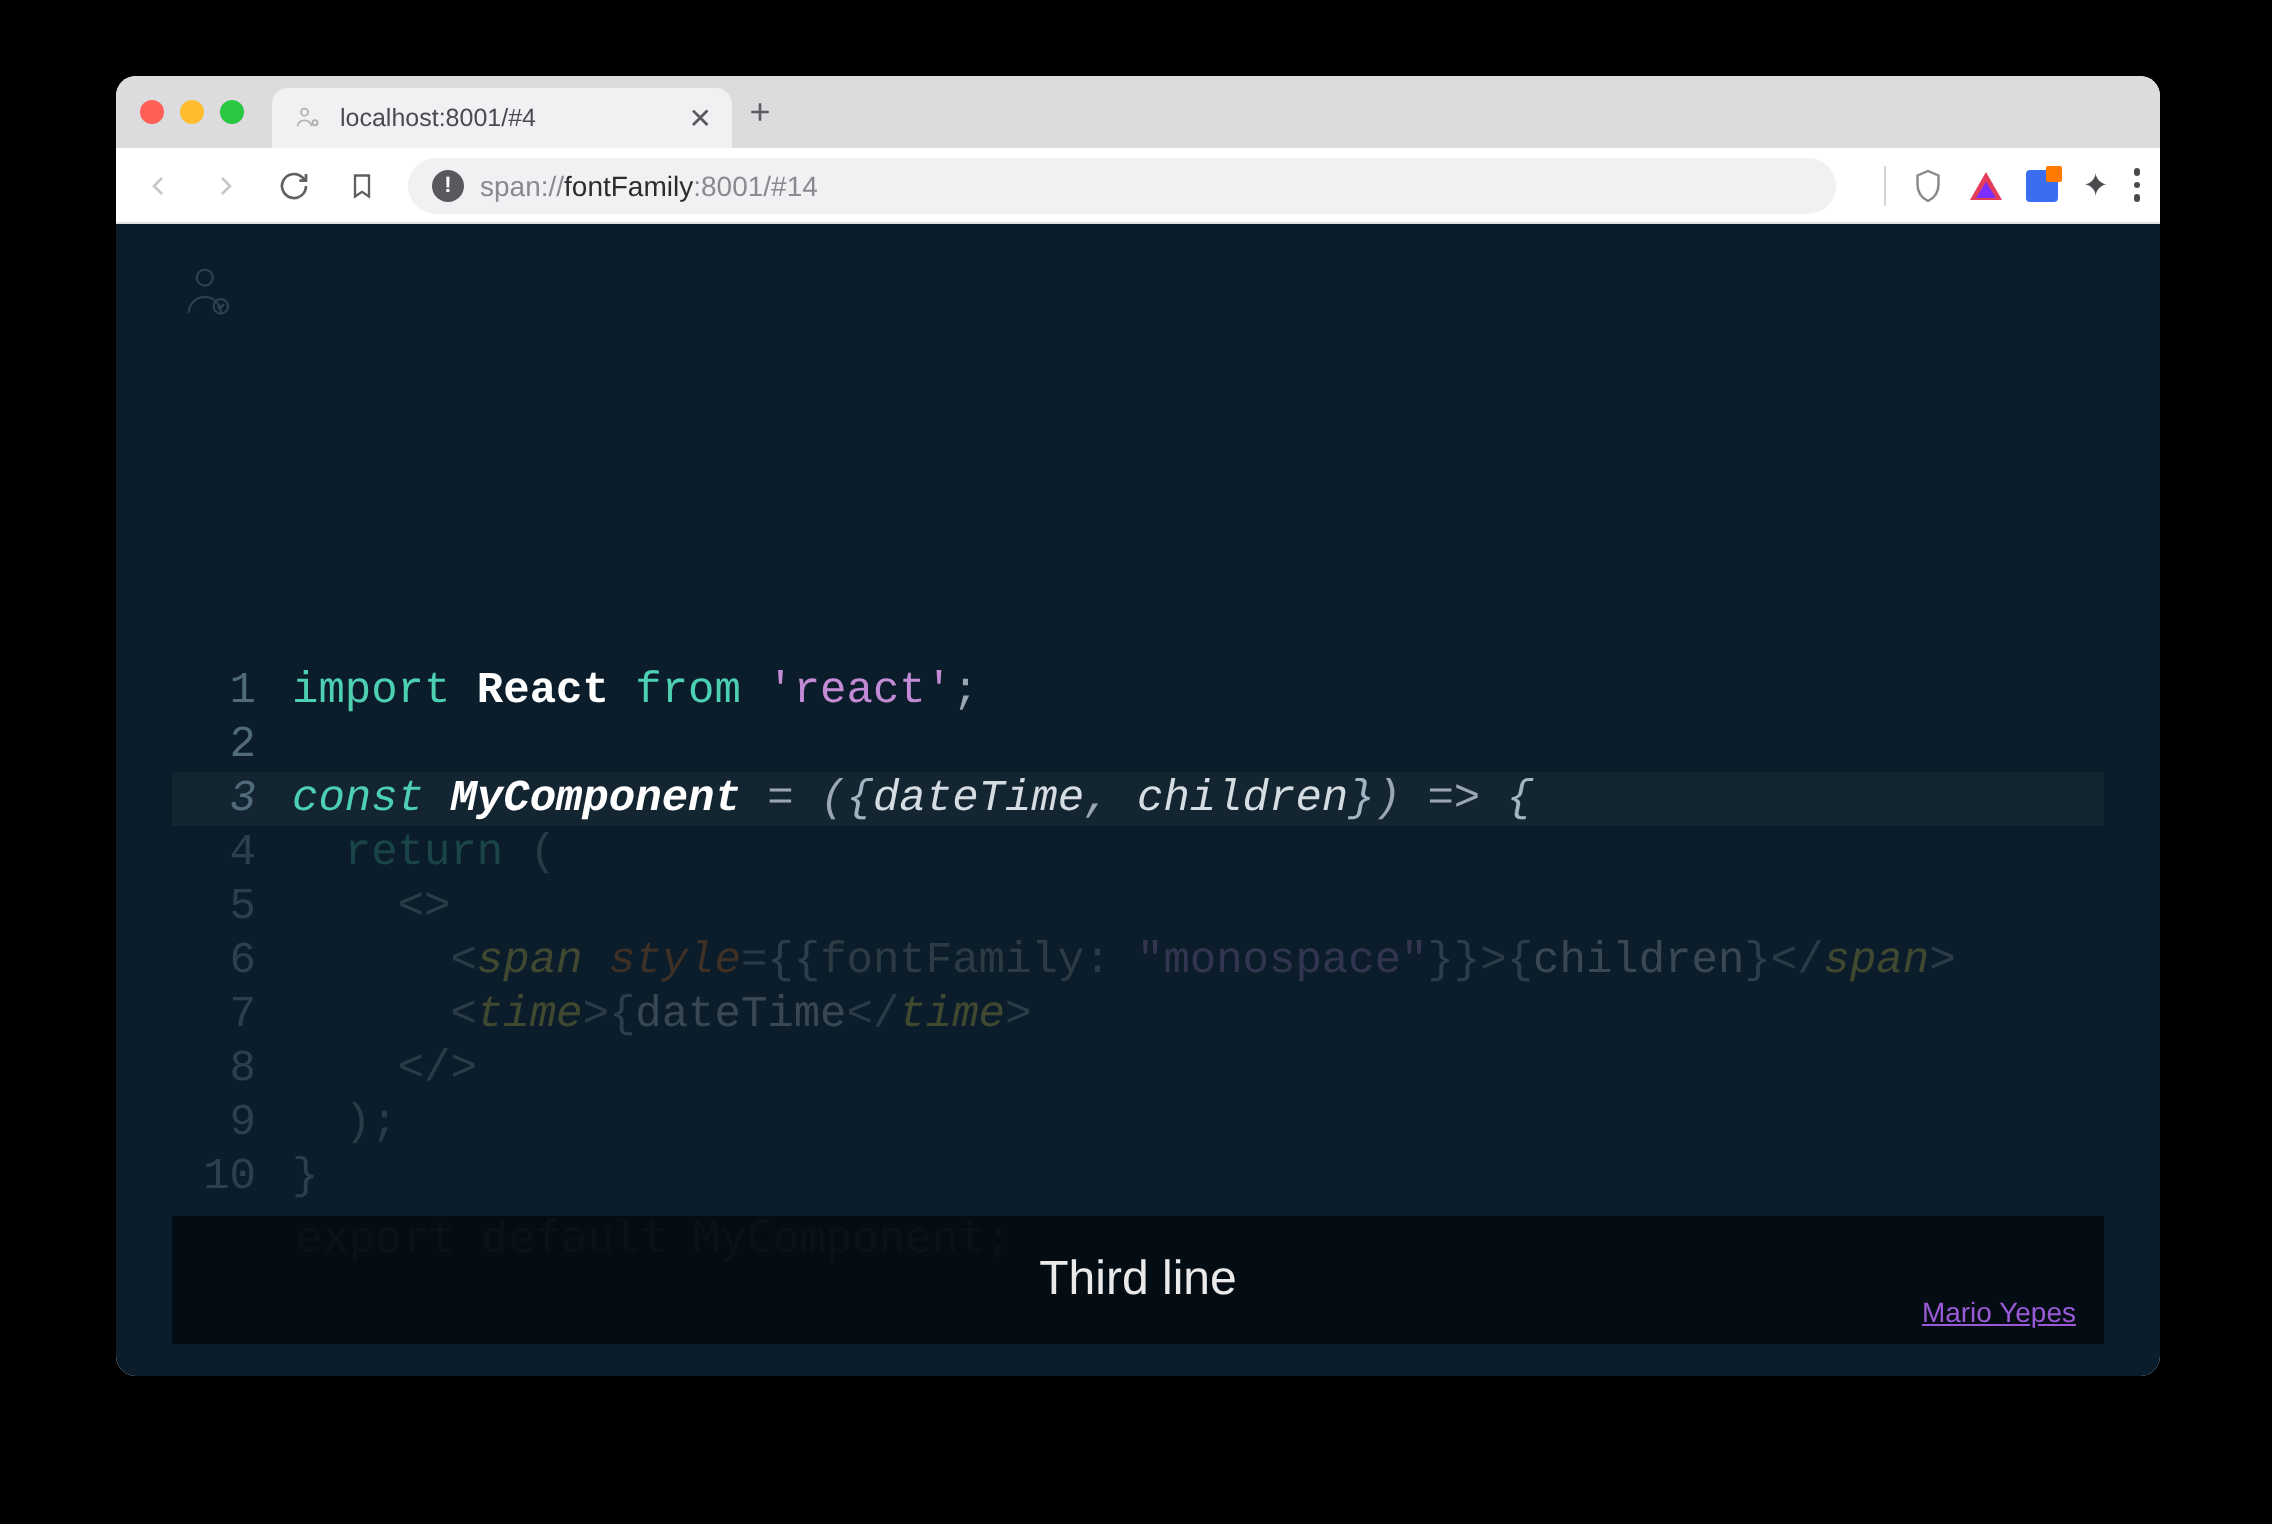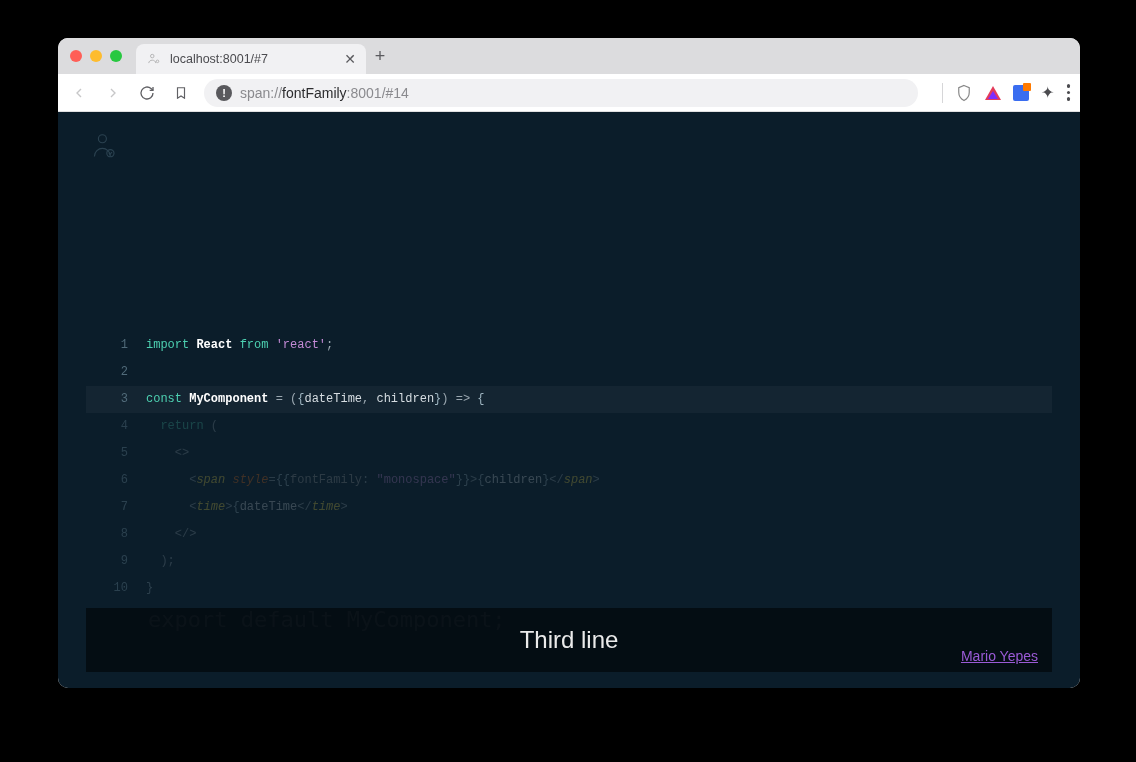--- a/index.html
+++ b/index.html
@@ -81,25 +81,25 @@
   background: #0b1d2a;
 }
 .slide-icon {
   position: absolute; left: 30px; top: 18px;
   width: 32px; height: 32px; opacity: .5;
 }
 .codeblock {
   position: absolute;
   left: 28px; right: 28px; top: 220px;
   font-family: "SFMono-Regular", Consolas, "Liberation Mono", Menlo, monospace;
-  font-size: 12px; line-height: 27px;
+  font-size: 22px; line-height: 27px;
   white-space: pre;
 }
 .ln { color: #516b7a; display: inline-block; width: 42px; text-align: right; margin-right: 18px; }
-.line-hl { background: rgba(255,255,255,0.04); display: block; }
+.line-hl { background: rgba(255,255,255,0.04); display: block; font-style: italic; }
 .line { display: block; }
 .kw { color: #4dd0b1; }
 .id-bold { color: #ffffff; font-weight: 600; }
 .fr { color: #4dd0b1; }
 .str { color: #c38bd6; }
 .punc { color: #9aa7b0; }
 .param { color: #d6dde2; }
 .ret { color: #4dd0b1; }
 .tag { color: #fde047; font-style: italic; }
 .attr { color: #f97316; font-style: italic; }
@@ -138,21 +138,21 @@
       <div class="tl green"></div>
     </div>
     <div class="tab">
       <span class="favicon">
         <svg viewBox="0 0 24 24" width="14" height="14" stroke="#888" fill="none" stroke-width="1.6">
             <circle cx="9" cy="7" r="3"></circle>
             <path d="M3 19c0-3 3-5 6-5s6 2 6 5"></path>
             <circle cx="18" cy="16" r="2.2"></circle>
           </svg>
       </span>
-      <span class="title">localhost:8001/#7</span>
+      <span class="title">localhost:8001/#4</span>
       <span class="close">✕</span>
     </div>
     <div class="newtab">+</div>
   </div>
 
   <div class="toolbar">
     <div class="tbtn disabled">
         <svg width="16" height="16" viewBox="0 0 24 24" fill="none" stroke="currentColor" stroke-width="2">
           <polyline points="15 18 9 12 15 6"></polyline>
         </svg>

